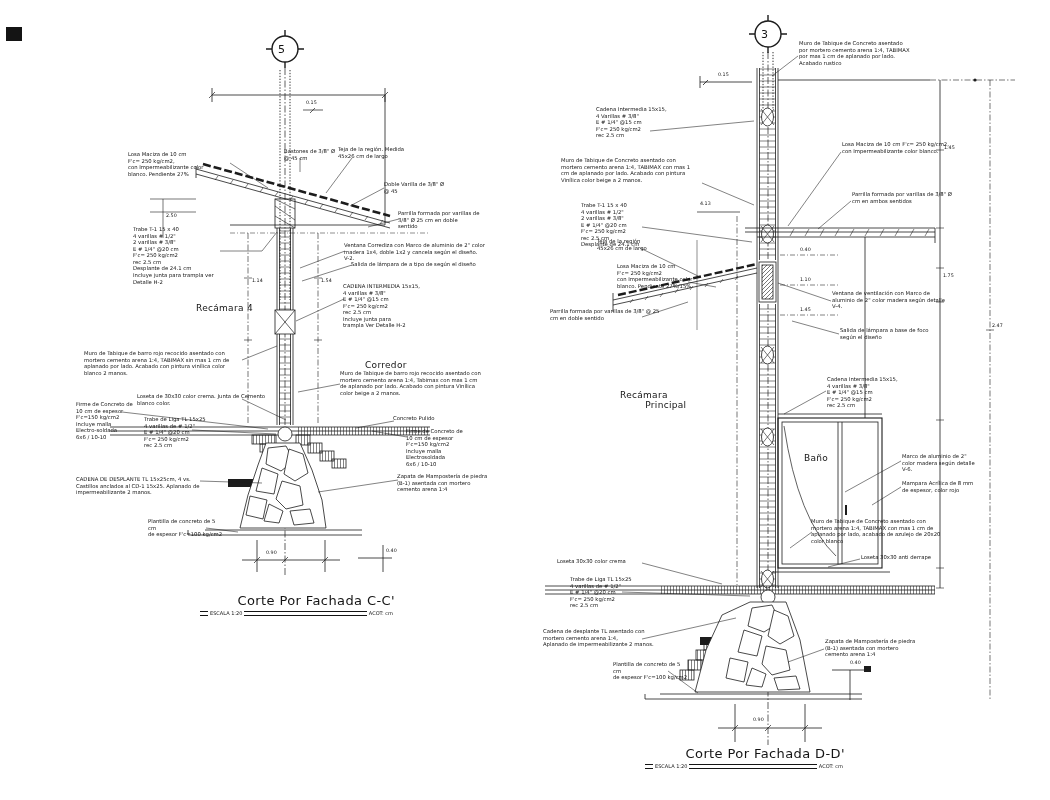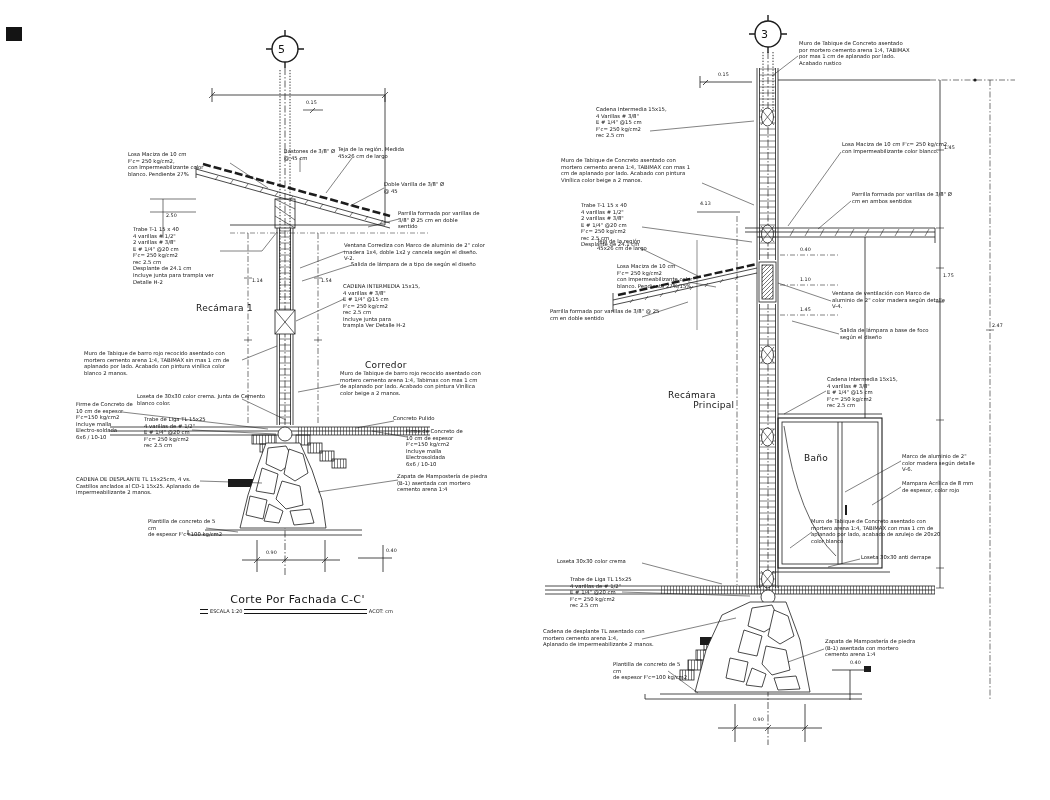--- a/index.html
+++ b/index.html
@@ -2,24 +2,24 @@
 <html><head>
 <meta charset="utf-8">
 <style>
   html,body{margin:0;padding:0;background:#ffffff;}
   .sheet{position:relative;width:1050px;height:800px;background:#ffffff;overflow:hidden;
          font-family:"DejaVu Sans", sans-serif;color:#141414;}
   .linework{position:absolute;left:0;top:0;}
   .ann{position:absolute;font-size:5.3px;line-height:1.24;white-space:pre-line;color:#141414;}
   .dim{position:absolute;font-size:4.8px;line-height:1;color:#141414;}
   .room{position:absolute;font-size:9px;letter-spacing:.3px;color:#141414;}
-  .room-pre{white-space:pre;margin-left:48px;}
+  .room-pre{white-space:pre;}
   .corner-mark{position:absolute;left:6px;top:27px;width:16px;height:14px;background:#141414;}
   .title-block{position:absolute;text-align:center;}
-  .title-text{font-size:11px;letter-spacing:.4px;white-space:nowrap;}
+  .title-text{font-size:13px;letter-spacing:.4px;white-space:nowrap;text-align:right;}
   .rule-row{display:flex;align-items:center;margin-top:2px;}
   .rule-seg{height:3px;border-top:1.3px solid #141414;border-bottom:1px solid #141414;}
   .rule-txt{font-size:5px;padding:0 2px;white-space:nowrap;}
 </style>
 </head>
 <body>
 
 <div class="sheet">
 
   <div class="corner-mark"></div>
@@ -278,21 +278,21 @@
   <div class="ann" style="left:76px;top:476px;width:160px;">CADENA DE DESPLANTE TL 15x25cm, 4 vs.
 Castillos anclados al CD-1 15x25. Aplanado de
 impermeabilizante 2 manos.</div>
   <div class="ann" style="left:397px;top:473px;width:110px;">Zapata de Mampostería de piedra
 (B-1) asentada con mortero
 cemento arena 1:4</div>
   <div class="ann" style="left:148px;top:518px;width:95px;">Plantilla de concreto de 5
 cm
 de espesor F'c=100 kg/cm2</div>
 
-  <div class="room" style="left:196px;top:303px;">Recámara 1</div>
+  <div class="room" style="left:196px;top:303px;">Recámara 4</div>
   <div class="room" style="left:365px;top:360px;">Corredor</div>
 
   <div class="dim" style="left:306px;top:101px;">0.15</div>
   <div class="dim" style="left:166px;top:214px;">2.50</div>
   <div class="dim" style="left:252px;top:279px;">1.14</div>
   <div class="dim" style="left:321px;top:279px;">1.54</div>
   <div class="dim" style="left:266px;top:551px;">0.90</div>
   <div class="dim" style="left:386px;top:549px;">0.40</div>
 
   <div class="title-block" style="left:200px;top:593px;width:195px;">
@@ -383,14 +383,23 @@
   <div class="dim" style="left:944px;top:146px;">1.45</div>
   <div class="dim" style="left:700px;top:202px;">4.13</div>
   <div class="dim" style="left:800px;top:248px;">0.40</div>
   <div class="dim" style="left:800px;top:278px;">1.10</div>
   <div class="dim" style="left:800px;top:308px;">1.45</div>
   <div class="dim" style="left:943px;top:274px;">1.75</div>
   <div class="dim" style="left:992px;top:324px;">2.47</div>
   <div class="dim" style="left:753px;top:718px;">0.90</div>
   <div class="dim" style="left:850px;top:661px;">0.40</div>
 
+  <div class="title-block" style="left:645px;top:746px;width:200px;">
+    <div class="title-text">Corte Por Fachada D-D'</div>
+    <div class="rule-row">
+      <span class="rule-seg" style="width:8px;"></span>
+      <span class="rule-txt">ESCALA 1:20</span>
+      <span class="rule-seg" style="flex:1;"></span>
+      <span class="rule-txt">ACOT: cm</span>
+    </div>
+  </div>
 
 </div>
 
 </body></html>

